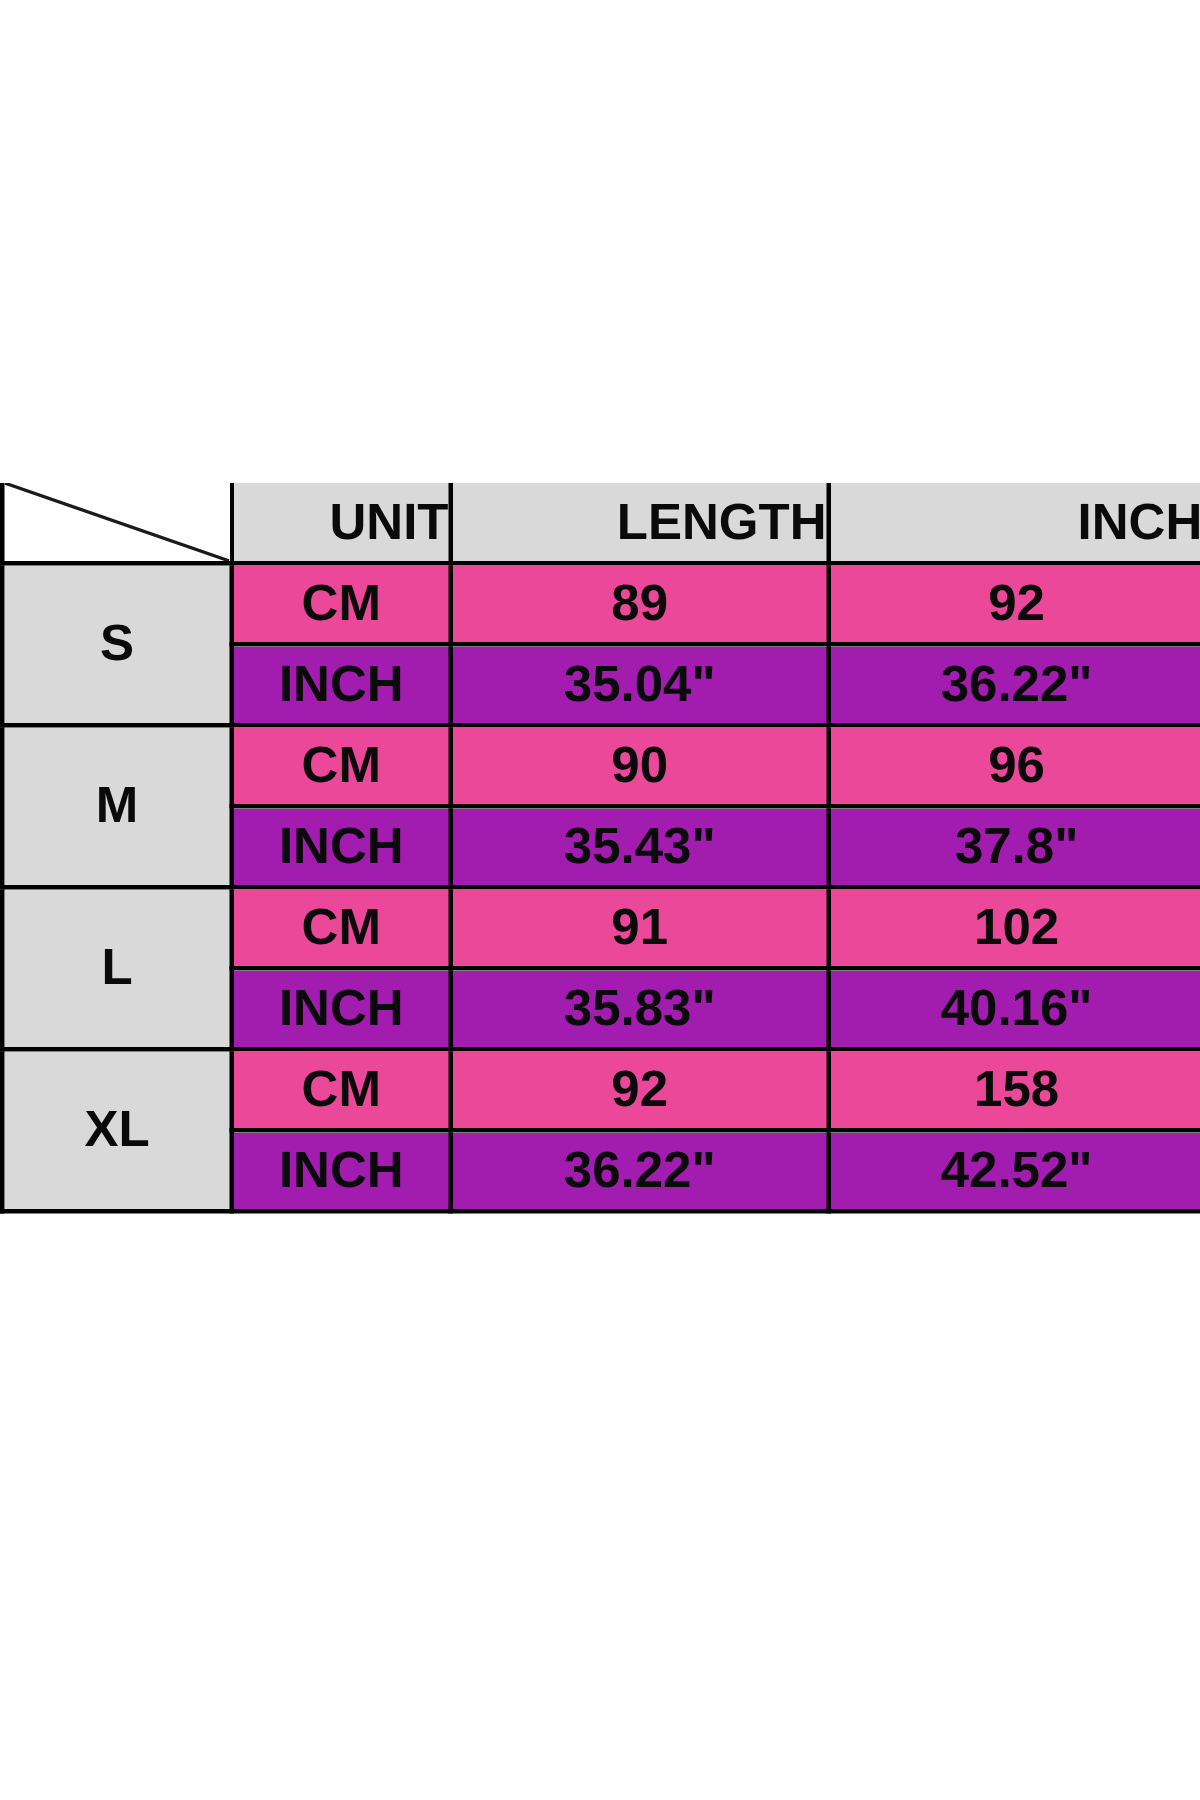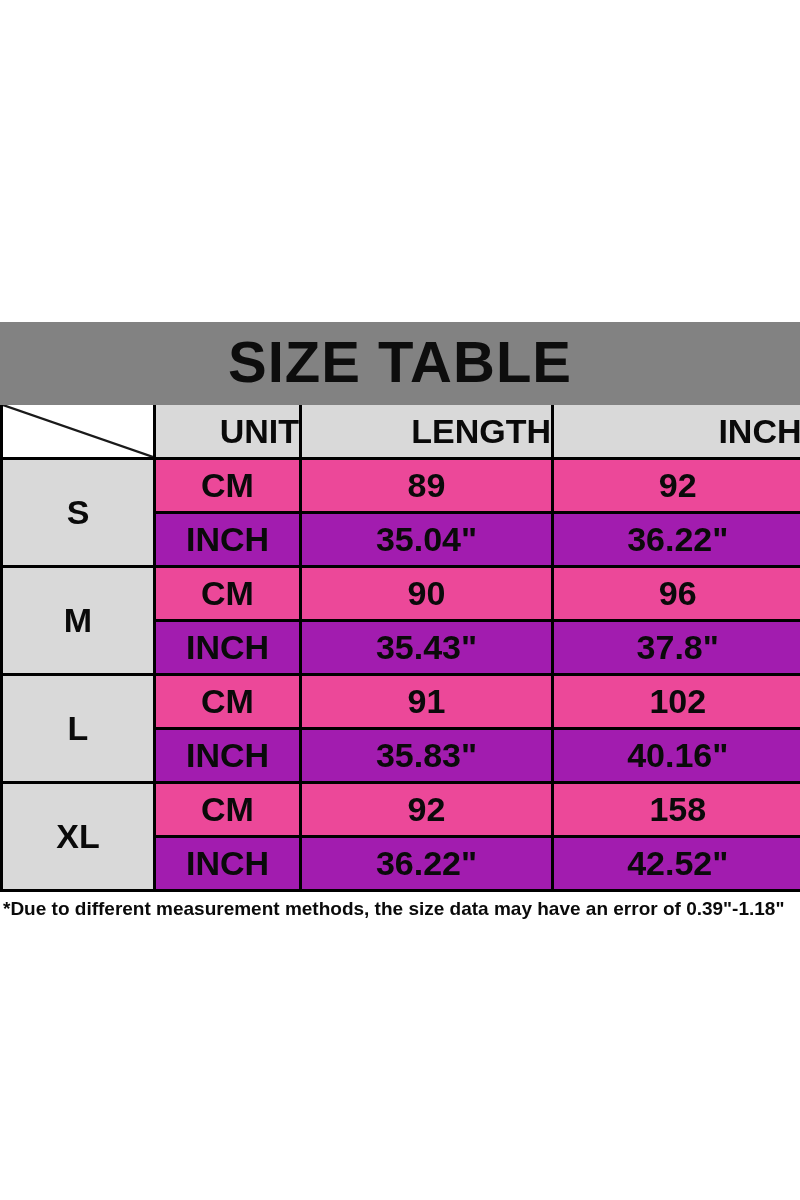--- a/index.html
+++ b/index.html
@@ -80,23 +80,20 @@
     white-space: nowrap;
   }
 </style>
 </head>
 <body>
 
 <div class="sheet">
 
   <div class="size-chart">
 
-    <div class="title-band">
-      <span class="title-text">SIZE TABLE</span>
-    </div>
 
     <table class="size-table">
       <colgroup>
         <col style="width:153px">
         <col style="width:146px">
         <col style="width:252px">
         <col style="width:249px">
       </colgroup>
       <thead>
         <tr class="head">
@@ -156,15 +153,14 @@
         </tr>
         <tr class="row-inch">
           <td>INCH</td>
           <td>36.22"</td>
           <td class="col-last">42.52"</td>
         </tr>
       </tbody>
     </table>
   </div>
 
-  <div class="footnote">*Due to different measurement methods, the size data may have an error of 0.39"-1.18"</div>
 
 </div>
 
 </body></html>

